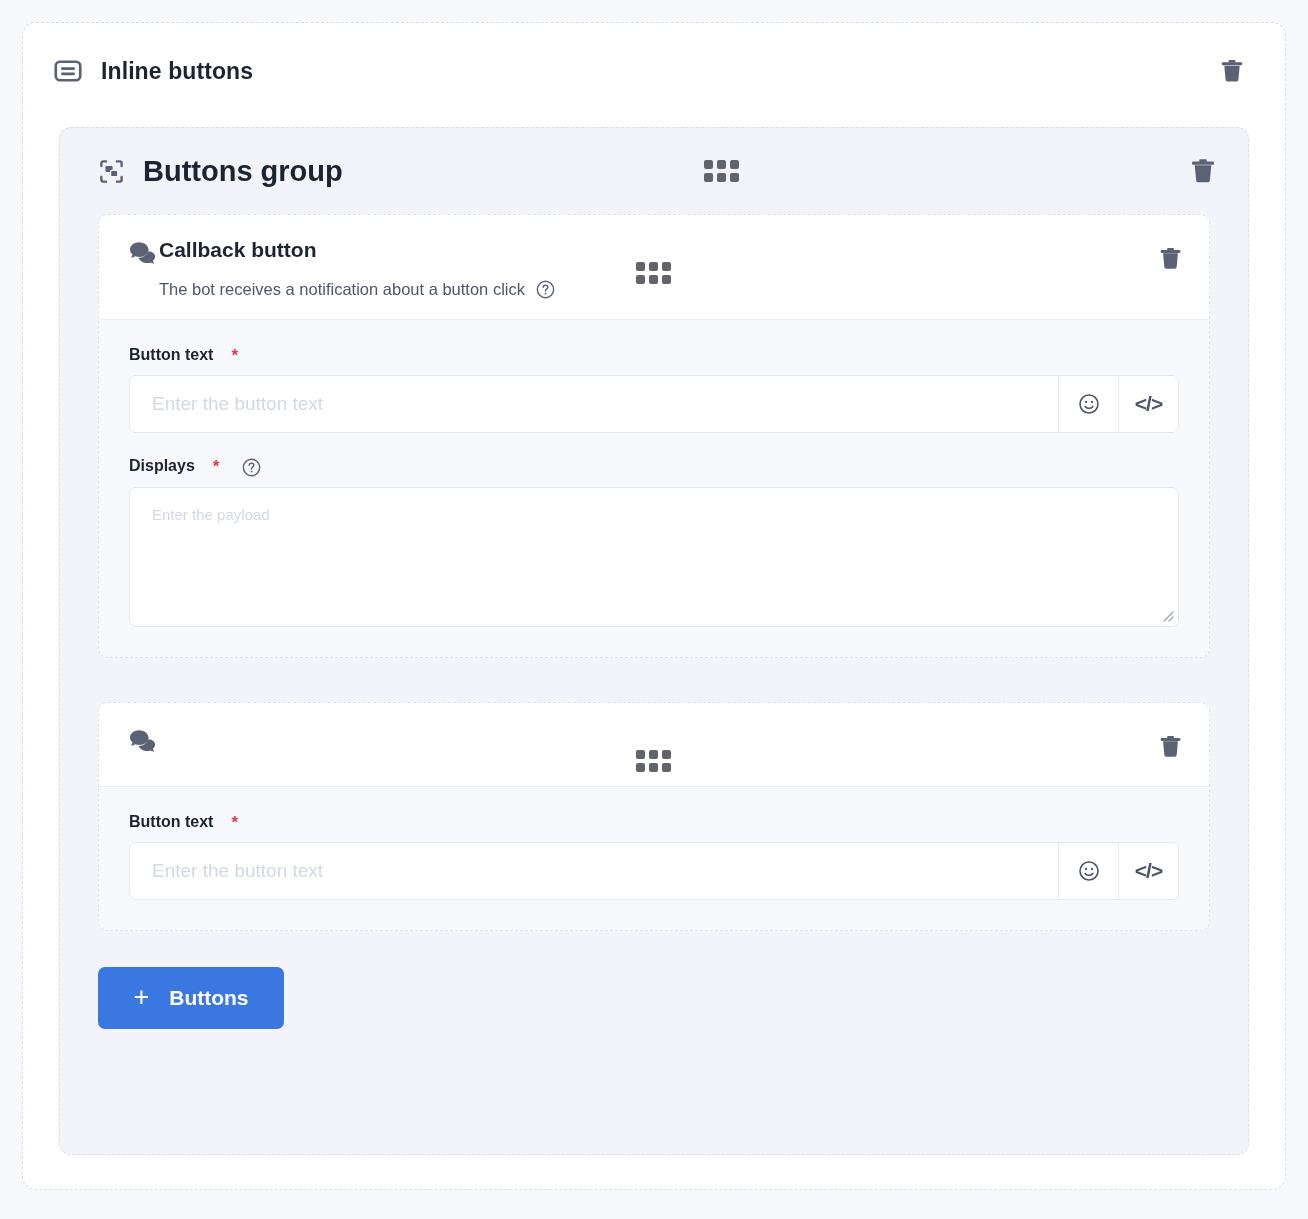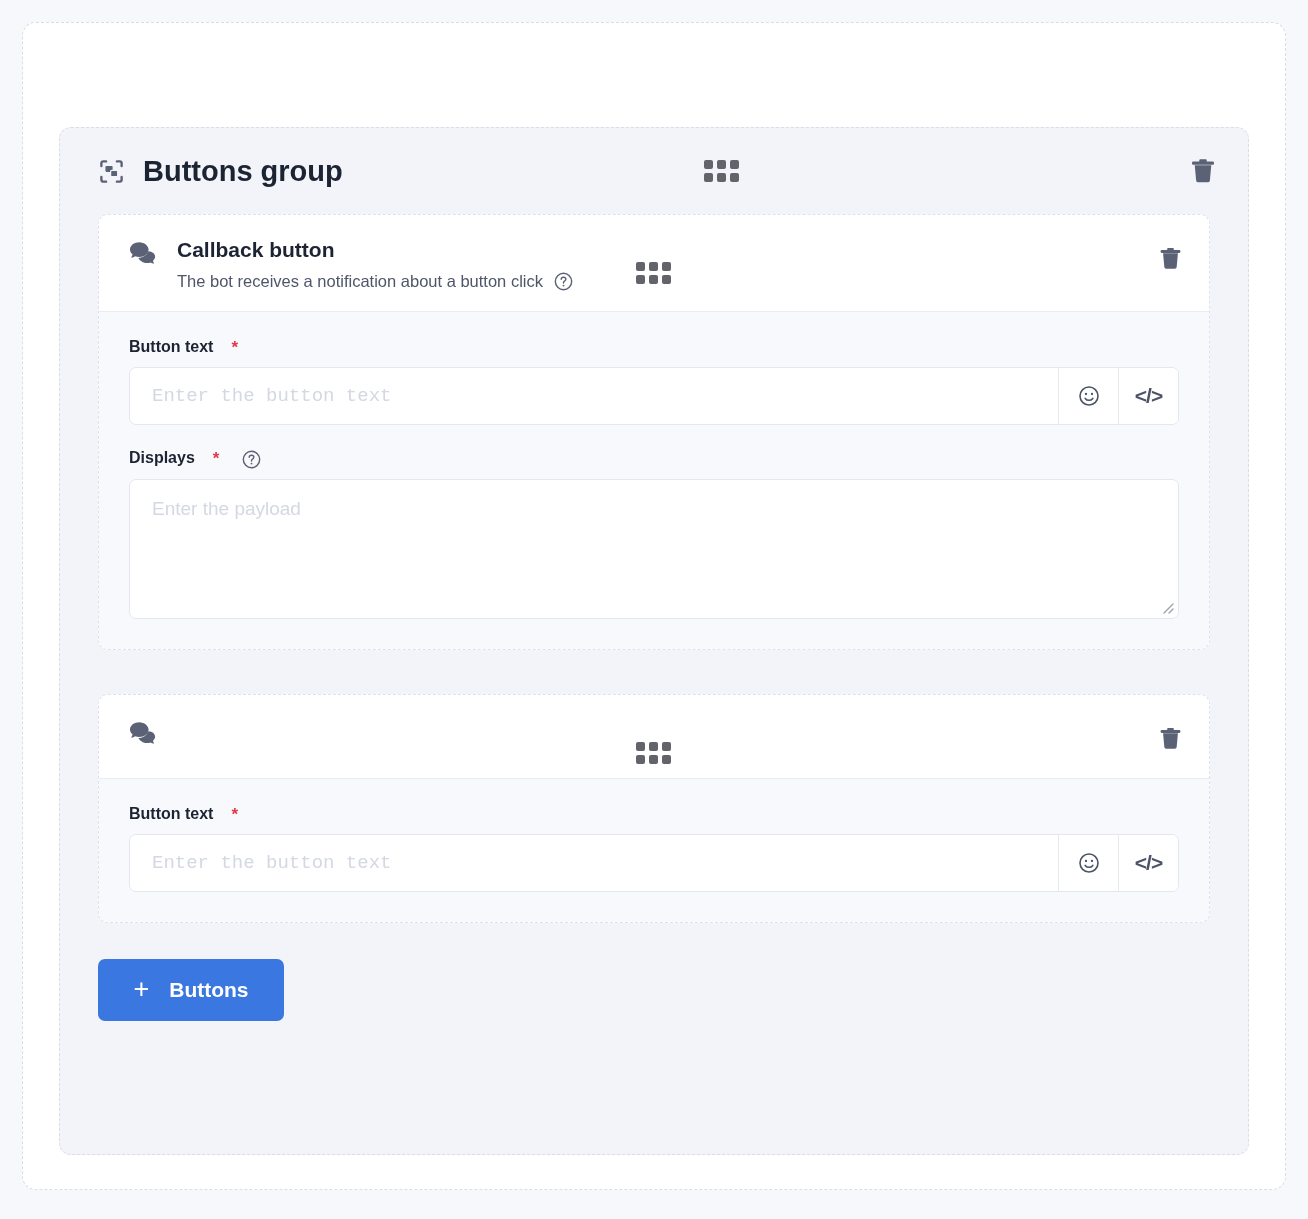--- a/index.html
+++ b/index.html
@@ -94,28 +94,28 @@
     border-radius: 10px;
     overflow: hidden;
   }
   .card-head {
     position: relative;
     background: #ffffff;
     padding: 22px 26px 20px 30px;
     min-height: 84px;
     border-bottom: 1px solid #e9ecf2;
   }
-  .card-head-row { display: flex; align-items: flex-start; gap: 18px; }
+  .card-head-row { display: flex; align-items: flex-start; }
   .bubble-icon { width: 30px; height: 26px; flex: none; margin-top: 4px; display:block; }
   .card-texts { min-width: 0; }
   .card-title {
     font-size: 21px; font-weight: bold; color: #1c2333;
     line-height: 1.2; white-space: nowrap;
   }
-  .card-sub-row { display: flex; align-items: center; gap: 11px; margin-top: 10px; }
+  .card-sub-row { display: flex; align-items: center; gap: 11px; margin-top: 18px; }
   .card-sub {
     font-size: 16.5px; color: #4e5668; white-space: nowrap;
   }
   .help-icon { width: 19px; height: 19px; display:block; flex:none; cursor:pointer; }
   .card-head .drag-handle { position: absolute; left: 537px; }
   .card-head .trash-btn { position: absolute; right: 22px; }
   .card-head .trash-btn svg { width: 27px; height: 27px; }
 
   
   .card-body {
@@ -137,21 +137,21 @@
     border-radius: 7px;
     height: 58px;
     overflow: hidden;
   }
   .text-input {
     flex: 1;
     border: none; outline: none;
     background: transparent;
     padding: 0 22px;
     font-size: 19px;
-    font-family: Liberation Mono, monospace;
+    font-family: Liberation Sans, sans-serif;
     color: #4c1d95;
   }
   .text-input::placeholder { color: #d4d8e2; }
   .inp-btn {
     width: 60px;
     border: none;
     border-left: 1px solid #e7eaf1;
     background: #ffffff;
     display: flex; align-items: center; justify-content: center;
     cursor: pointer;
@@ -166,21 +166,21 @@
 
   .ta-wrap { position: relative; }
   .payload-ta {
     display: block;
     width: 100%;
     height: 140px;
     background: #ffffff;
     border: 1px solid #e4e7ee;
     border-radius: 7px;
     padding: 18px 22px;
-    font-size: 19px;
+    font-size: 15px;
     font-family: "Liberation Sans", sans-serif;
     color: #1c2333;
     resize: none;
     outline: none;
   }
   .payload-ta::placeholder { color: #d4d8e2; }
   .resize-grip {
     position: absolute; right: 5px; bottom: 5px;
     width: 16px; height: 16px; pointer-events: none;
   }
@@ -208,20 +208,39 @@
     cursor: pointer;
   }
   .plus-glyph { font-size: 27px; font-weight: normal; line-height: 1; position: relative; top: -1px; }
 </style>
 </head>
 <body>
 
 <div class="page">
   <div class="outer-card">
 
+    <div class="outer-header">
+      <div class="outer-title-wrap">
+        <span class="hdr-icon-wrap">
+          <svg class="hdr-icon" viewBox="0 0 24 24" fill="none" xmlns="http://www.w3.org/2000/svg">
+            <rect x="2.2" y="4.6" width="19.6" height="14.8" rx="3.4" stroke="#5c6275" stroke-width="2.1"></rect>
+            <rect x="6.4" y="9" width="11.2" height="2.1" rx="1.05" fill="#5c6275"></rect>
+            <rect x="6.4" y="13.2" width="11.2" height="2.1" rx="1.05" fill="#5c6275"></rect>
+          </svg>
+        </span>
+        <span class="outer-title">Inline buttons</span>
+      </div>
+      <button class="trash-btn">
+        <svg viewBox="0 0 24 24" xmlns="http://www.w3.org/2000/svg">
+          <rect x="3.2" y="4.4" width="17.6" height="2.6" rx="1" fill="#5c6275"></rect>
+          <rect x="9" y="2.6" width="6" height="2.4" rx="0.9" fill="#5c6275"></rect>
+          <path d="M5.4 7.4h13.2l-1.1 12.1a1.7 1.7 0 0 1-1.7 1.5H8.2a1.7 1.7 0 0 1-1.7-1.5L5.4 7.4z" fill="#5c6275"></path>
+        </svg>
+      </button>
+    </div>
 
     <div class="group-panel">
 
       <div class="group-header">
         <div class="group-title-wrap">
           <span>
             <svg class="group-icon" viewBox="0 0 24 24" fill="none" xmlns="http://www.w3.org/2000/svg">
               <path d="M3 7.2V4.6A1.6 1.6 0 0 1 4.6 3h2.6M16.8 3h2.6A1.6 1.6 0 0 1 21 4.6v2.6M21 16.8v2.6a1.6 1.6 0 0 1-1.6 1.6h-2.6M7.2 21H4.6A1.6 1.6 0 0 1 3 19.4v-2.6" stroke="#5c6275" stroke-width="2.1" stroke-linecap="round"></path>
               <rect x="6.6" y="7" width="6.4" height="5.4" rx="1" fill="#5c6275"></rect>
               <rect x="11.2" y="11" width="6.3" height="5.6" rx="1" fill="#5c6275" stroke="#f2f4f9" stroke-width="1.1"></rect>

